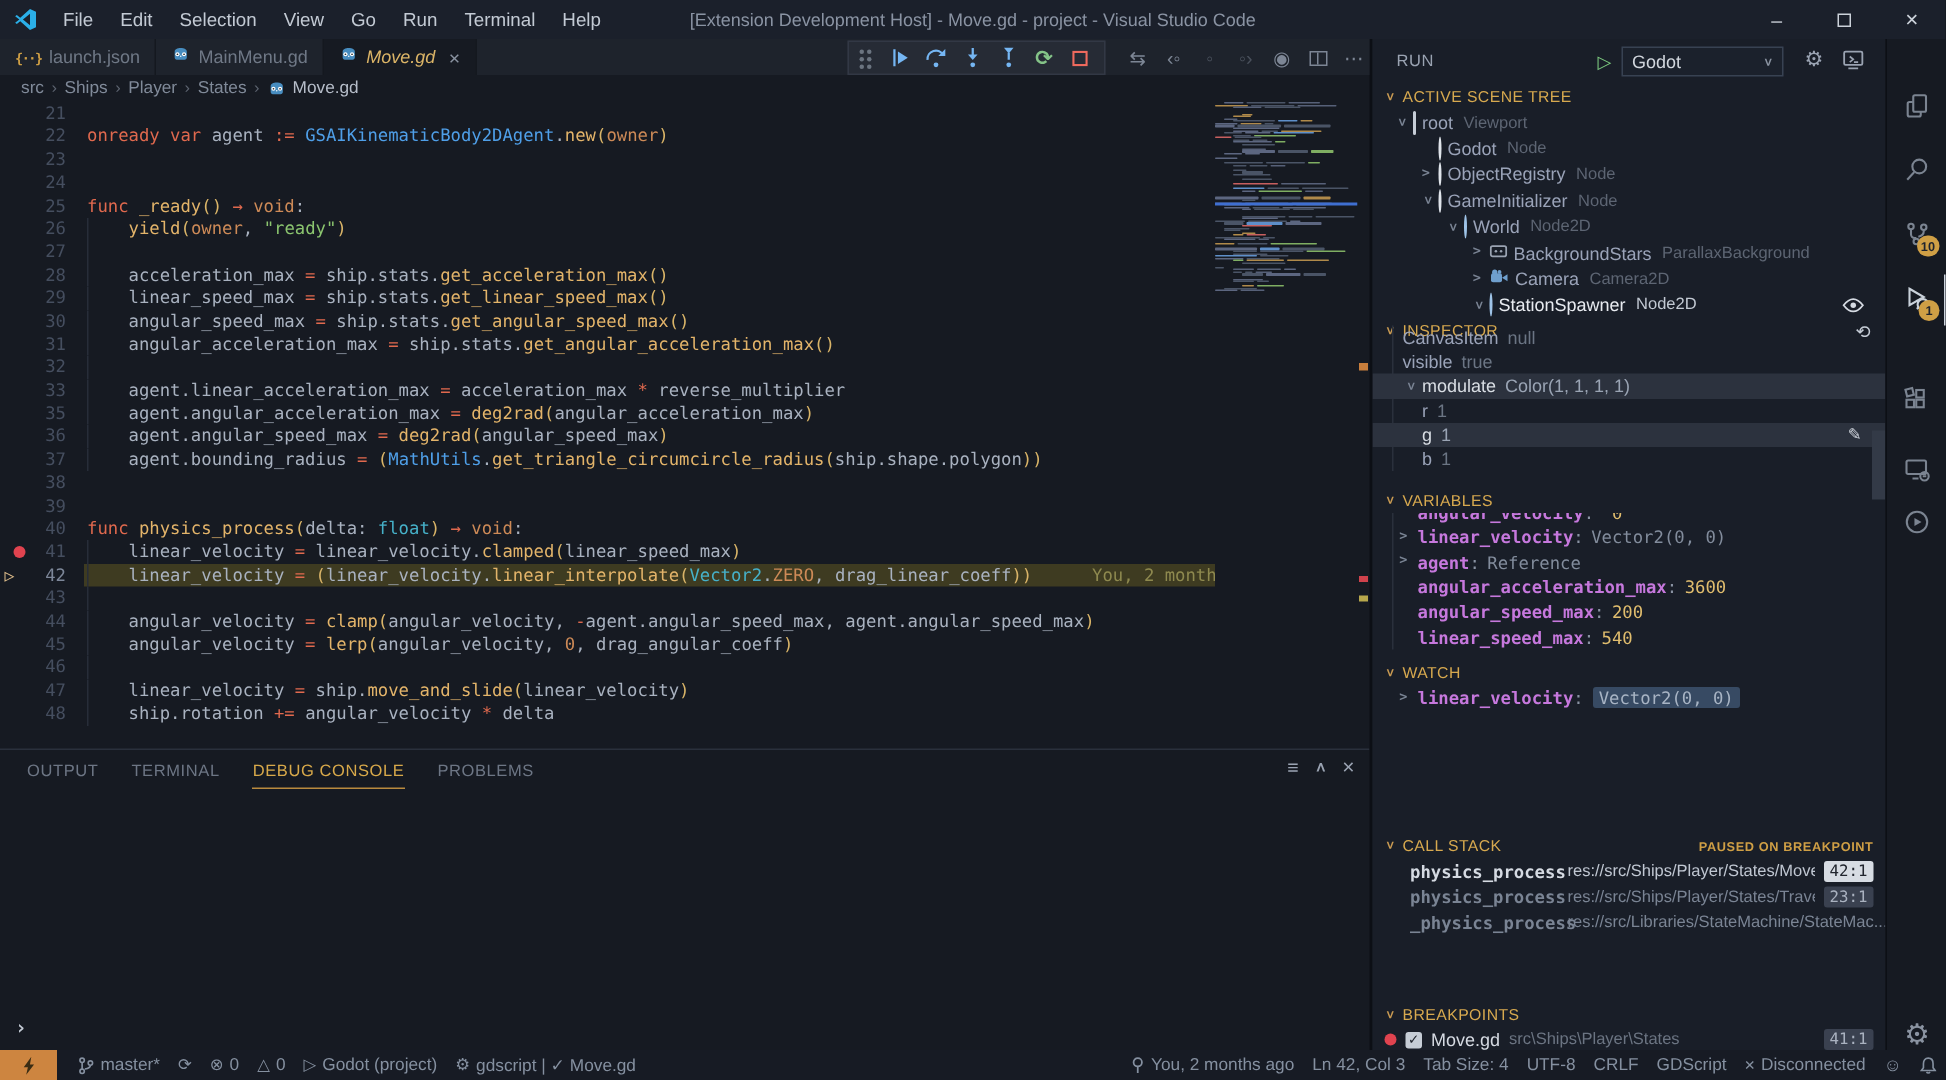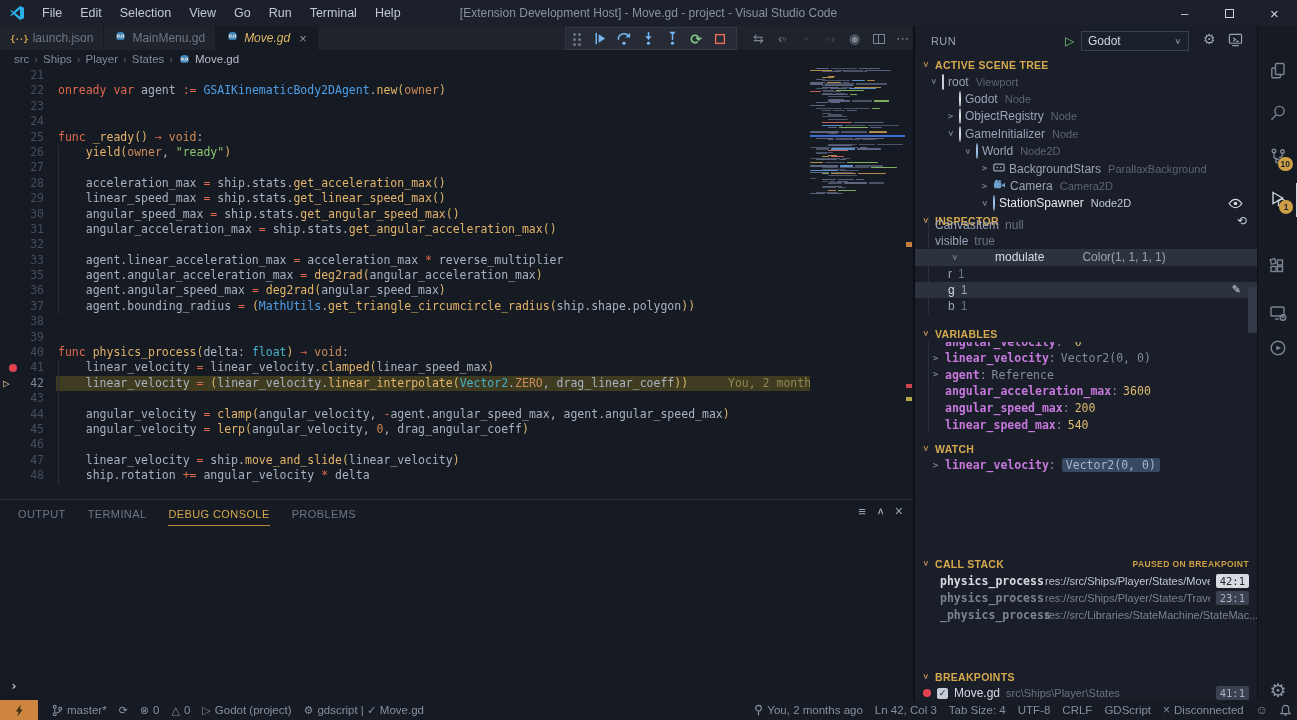--- a/index.html
+++ b/index.html
@@ -82,21 +82,21 @@
   .sidebar{position:absolute;left:915px;top:26px;width:342px;height:674px;background:#191e28;overflow:hidden;font-size:12px;}
   .run-header{position:absolute;top:0;left:0;right:0;height:30px;display:flex;align-items:center;}
   .run-title{margin-left:16px;font-size:11px;color:#9aa3b2;letter-spacing:.4px;}
   .run-play{position:absolute;left:150px;color:#7cc97f;font-size:12px;}
   .launch-select{position:absolute;left:166px;top:5px;width:108px;height:20px;background:#1b212c;border:1px solid #384252;color:#d2d7de;display:flex;align-items:center;padding:0 6px;font-size:12px;}
   .launch-select .sel-chev{margin-left:auto;color:#8a93a1;}
   .run-gear{position:absolute;left:288px;top:6px;color:#9aa3b2;font-size:14px;line-height:1;}
   .run-console-ic{position:absolute;left:313px;top:7px;}
 
   .sect-header{position:absolute;left:0;right:0;height:17px;display:flex;align-items:center;gap:5px;padding-left:6px;}
-  .sect-title{font-size:10.5px;font-weight:700;color:#d7a94f;letter-spacing:.3px;}
+  .sect-title{font-size:10.5px;font-weight:400;color:#d7a94f;letter-spacing:.3px;}
   .chev{display:inline-block;font:700 9px/1 "DejaVu Sans Mono",monospace;color:#7a8494;width:9px;text-align:center;}
   .chev.open{transform:rotate(90deg);}
   .chev.gold{color:#c89a52;}
   .paused-badge{margin-left:auto;margin-right:8px;font-size:8.5px;font-weight:700;letter-spacing:.4px;color:#cf9f45;}
 
   .tree-row{position:relative;height:17.4px;display:flex;align-items:center;gap:4px;}
   .tree-name{color:#9aa3b8;}
   .tree-type{color:#5d6573;font-size:11px;margin-left:3px;}
   .tree-row.sel .tree-name{color:#e8ebf0;}
   .tree-row.sel .tree-type{color:#c3cad4;}
@@ -707,21 +707,21 @@
   <div id="inspector-rows" style="position:absolute;top:191px;left:0;right:0">
       <div class="vguide" style="position: absolute; left: 13px; top: 0px; height: 97px; width: 1px; background: rgb(42, 48, 60);"></div>
       <div class="insp-row" style="padding-left: 20px;">
         <span class="insp-label">CanvasItem</span>
         <span class="insp-val">null</span>
       </div>
       <div class="insp-row" style="padding-left: 20px;">
         <span class="insp-label">visible</span>
         <span class="insp-val">true</span>
       </div>
-      <div class="insp-row sel" style="padding-left: 35px; gap: 32px;">
+      <div class="insp-row sel" style="padding-left: 20px;">
         <span class="chev open" style="margin-right: 4px;">&gt;</span>
         <span class="insp-label">modulate</span>
         <span class="insp-val">Color(1, 1, 1, 1)</span>
       </div>
       <div class="insp-row" style="padding-left: 33px;">
         <span class="insp-label">r</span>
         <span class="insp-val">1</span>
       </div>
       <div class="insp-row sel" style="padding-left: 33px;">
         <span class="insp-label">g</span>

